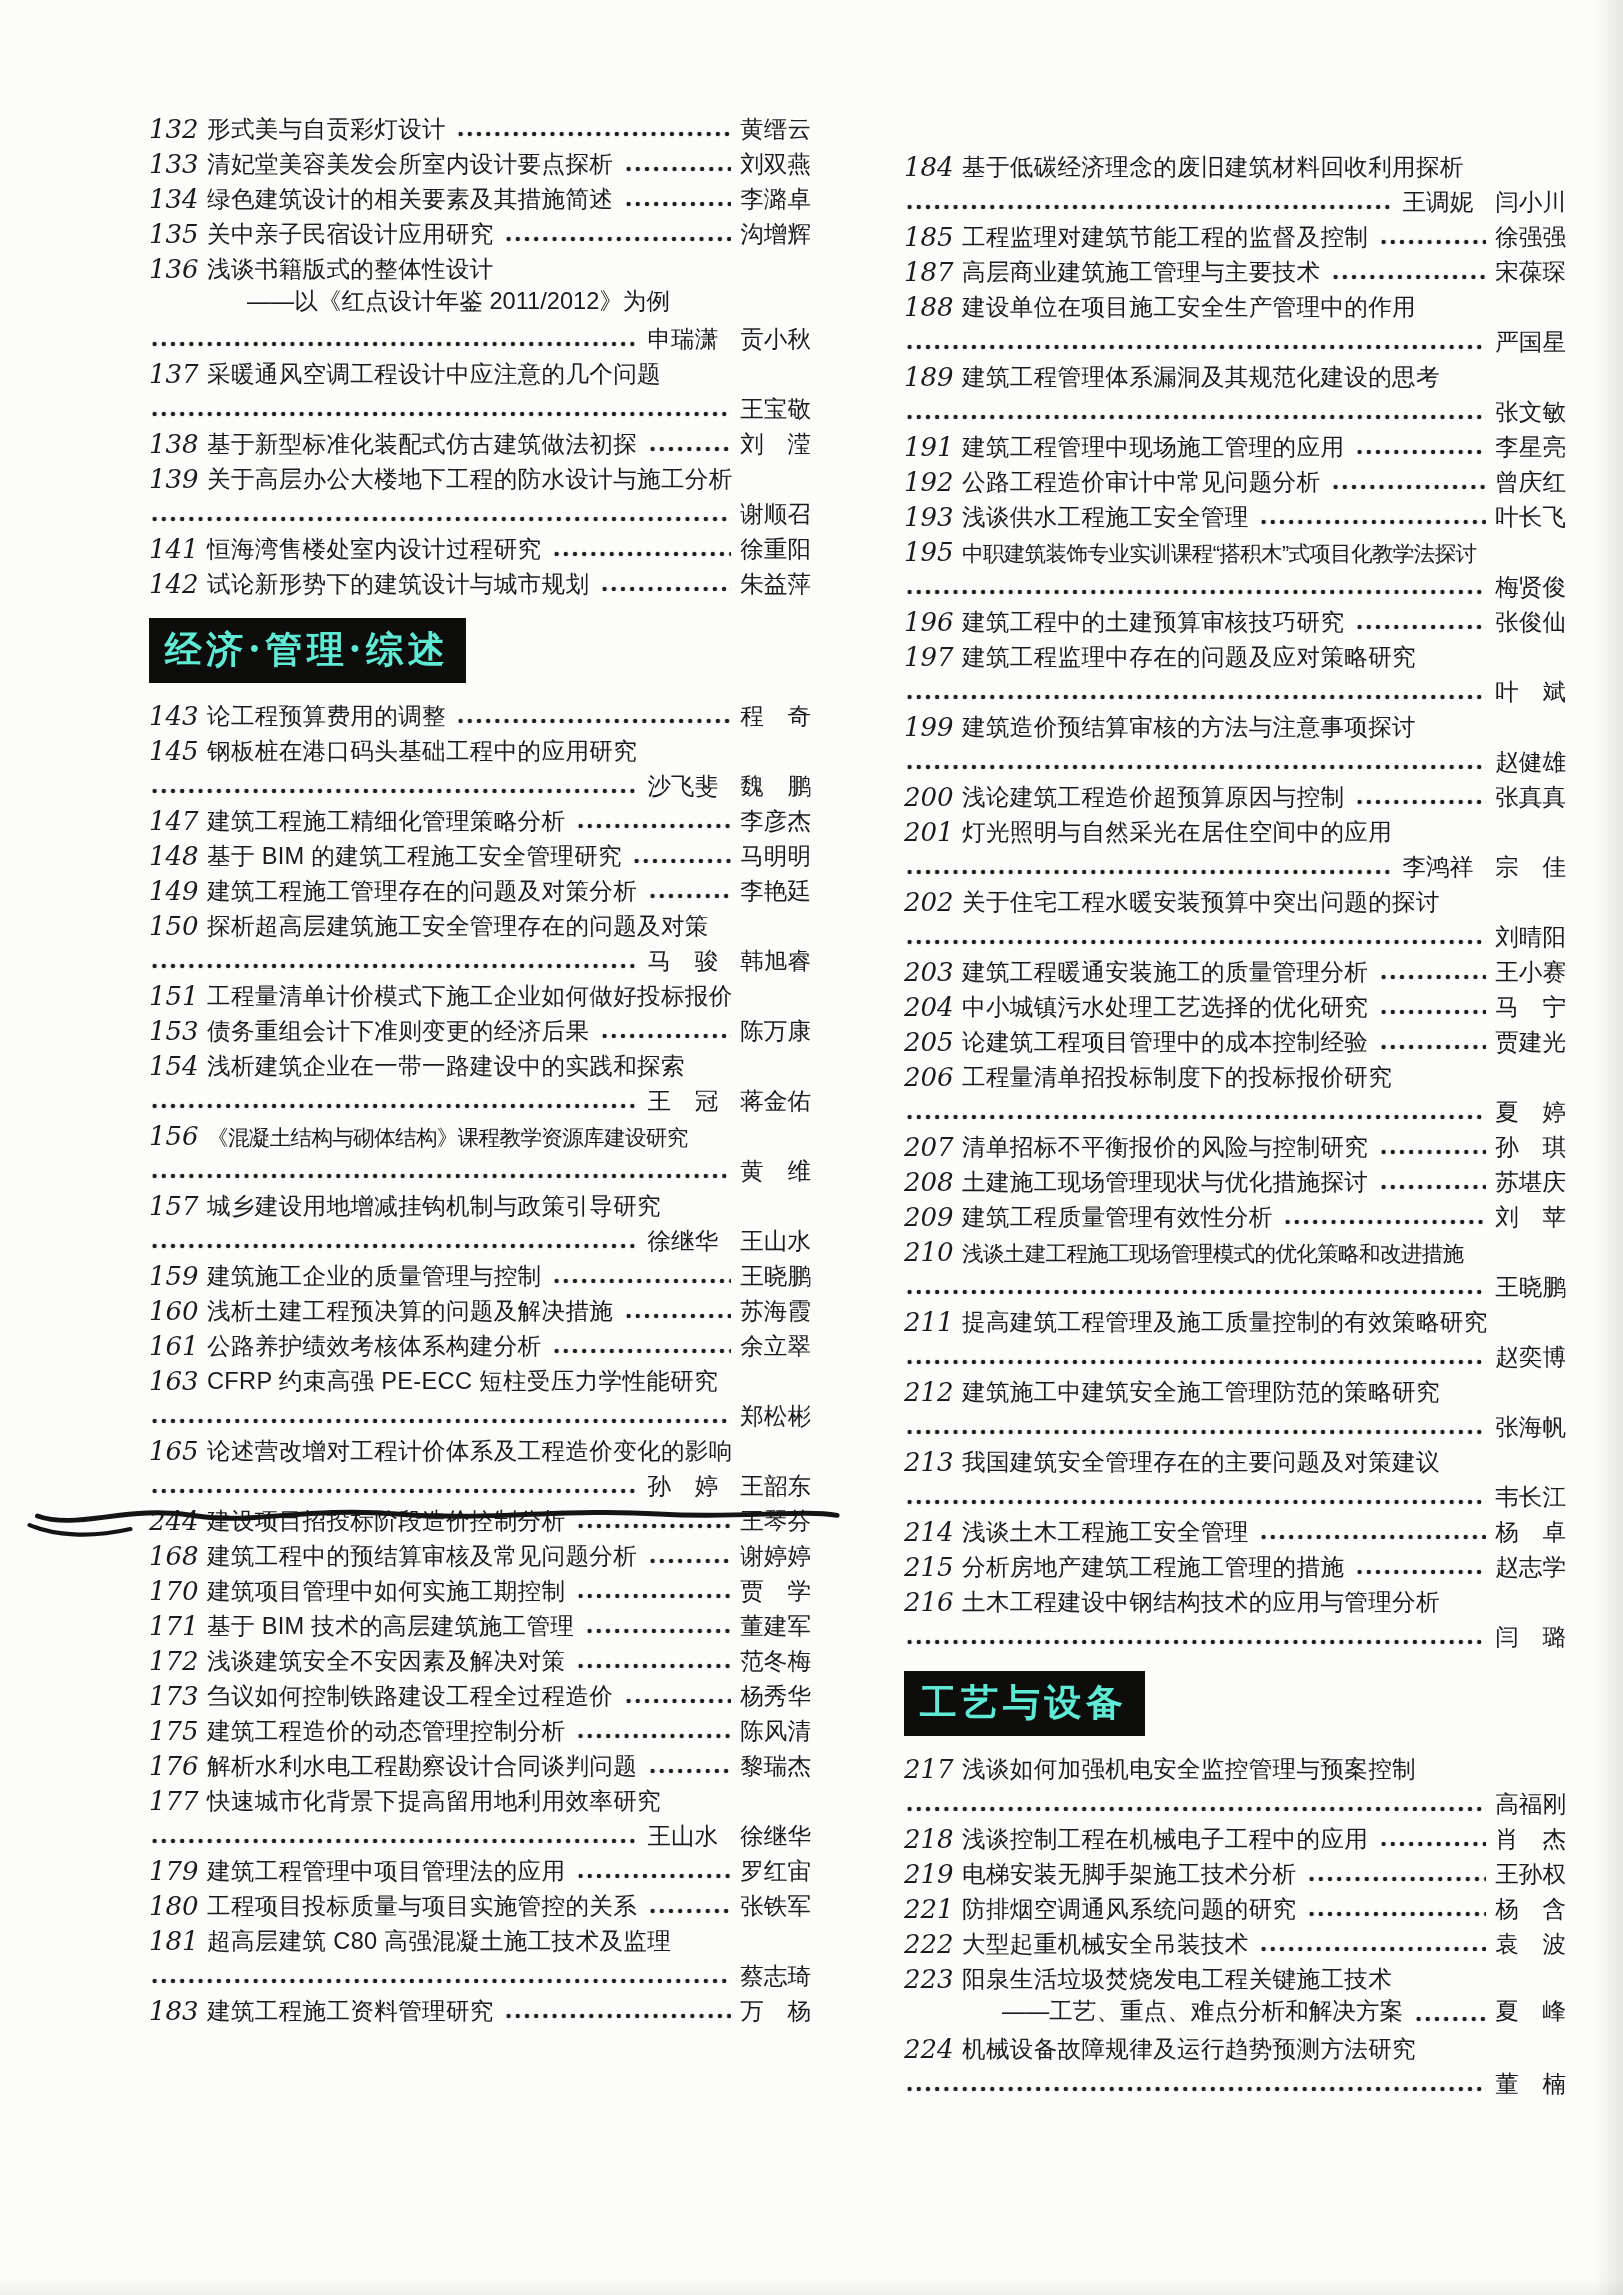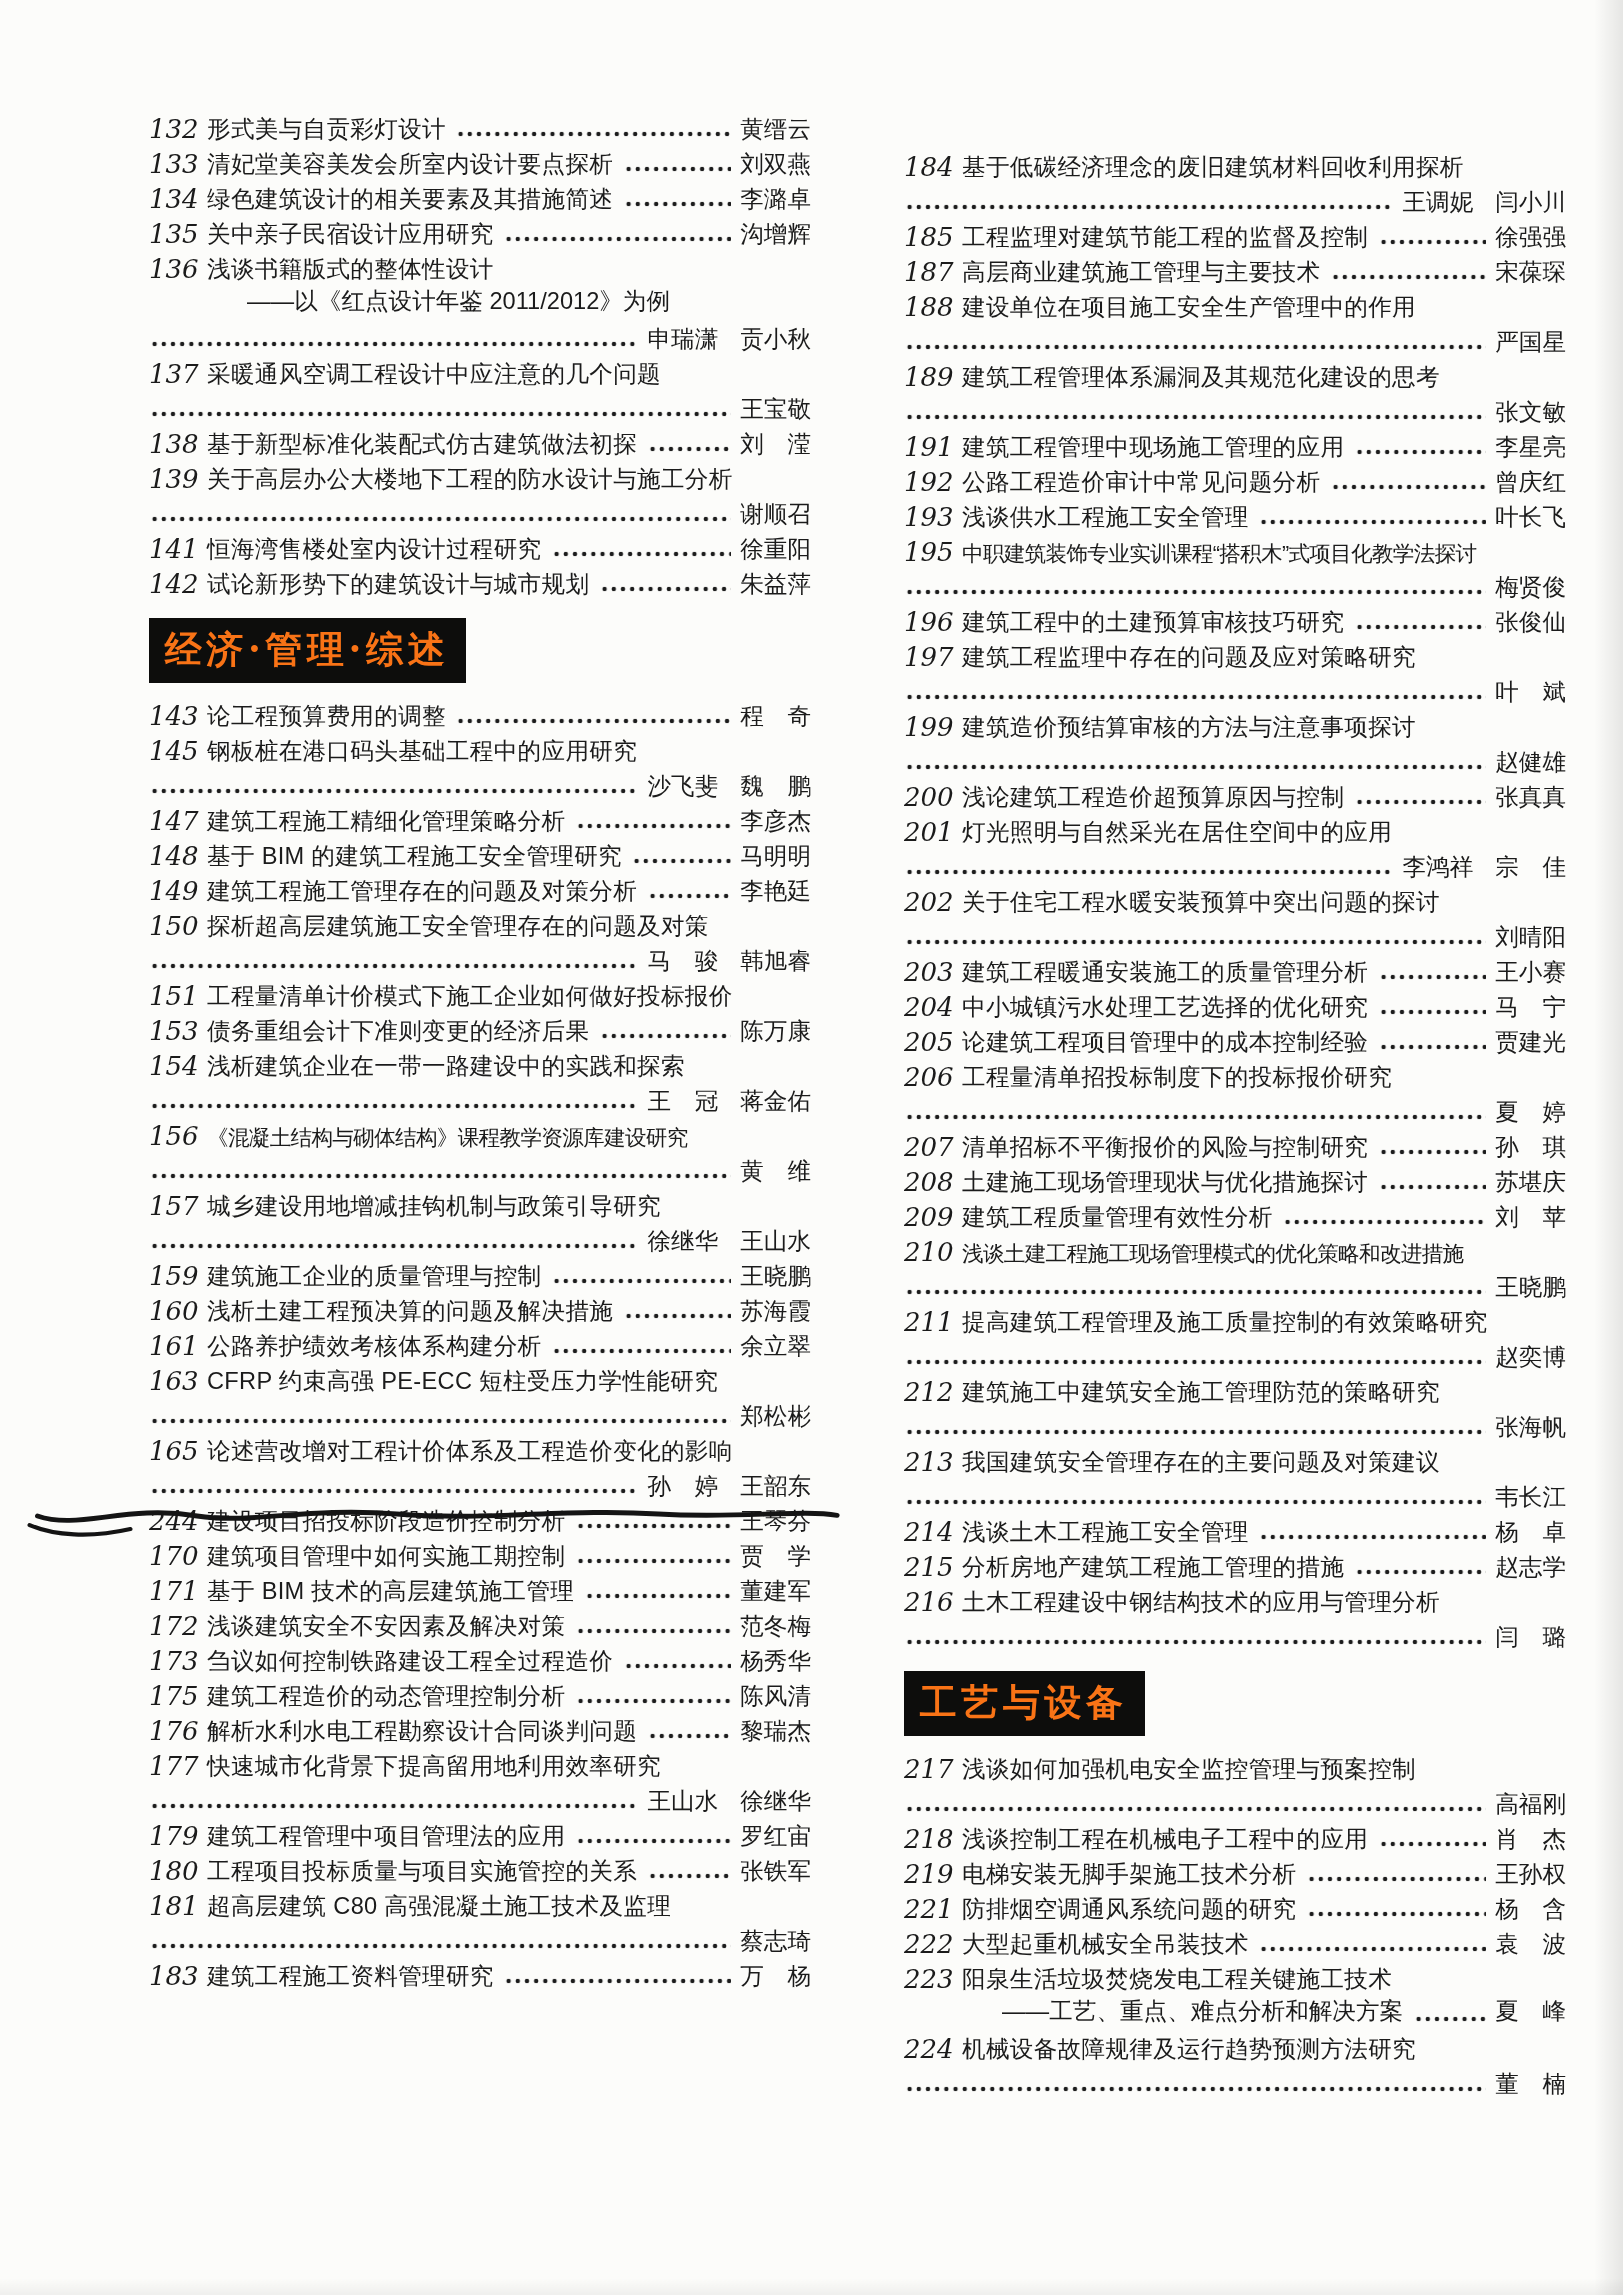--- a/index.html
+++ b/index.html
@@ -38,21 +38,21 @@
     background-image:radial-gradient(circle, #1c1c1c 2px, rgba(0,0,0,0) 2.5px);
     background-size:9.2px 5.9px; background-repeat:repeat-x; background-position:0 50%;
   }
   .lead.full { margin-left:1.3px; }
   .authors { display:flex; flex:none; }
   .author { font-size:23.6px; line-height:1.1; white-space:pre; }
   .author + .author { margin-left:22px; }
 
   .sec-header {
     display:inline-block;
-    background:#0d0d0c; color:#f97316;
+    background:#0d0d0c; color:#5eead4;
     font-family:"DejaVu Serif", serif; font-weight:700;
     font-size:37px; line-height:1; letter-spacing:4.6px;
     padding:13px 17px 14.4px 15.7px;
     margin:18.3px 0 14.4px 0;
   }
   .entry.underlined .line.first { position:relative; }
   .hand-underline {
     position:absolute; left:-122px; bottom:-13px; width:818px; height:55px;
     pointer-events:none;
   }
@@ -327,20 +327,29 @@
         <span class="authors">
           <span class="author">王琴芬</span>
         </span>
         <svg class="hand-underline" viewBox="0 0 1250 84" xmlns="http://www.w3.org/2000/svg">
           <path d="M 16 32 C 80 54, 150 14, 260 32 C 345 45, 425 18, 565 29 C 705 40, 825 20, 965 29 C 1085 36, 1185 22, 1238 31" fill="none" stroke="#141414" stroke-width="7.5" stroke-linecap="round"></path>
           <path d="M 4 46 C 42 62, 96 66, 158 52" fill="none" stroke="#141414" stroke-width="6.5" stroke-linecap="round"></path>
         </svg>
       </div>
     </div><div class="entry">
       <div class="line first">
+        <span class="num">168</span>
+        <span class="title">建筑工程中的预结算审核及常见问题分析</span>
+        <span class="lead"></span>
+        <span class="authors">
+          <span class="author">谢婷婷</span>
+        </span>
+      </div>
+    </div><div class="entry">
+      <div class="line first">
         <span class="num">170</span>
         <span class="title">建筑项目管理中如何实施工期控制</span>
         <span class="lead"></span>
         <span class="authors">
           <span class="author">贾　学</span>
         </span>
       </div>
     </div><div class="entry">
       <div class="line first">
         <span class="num">171</span>

